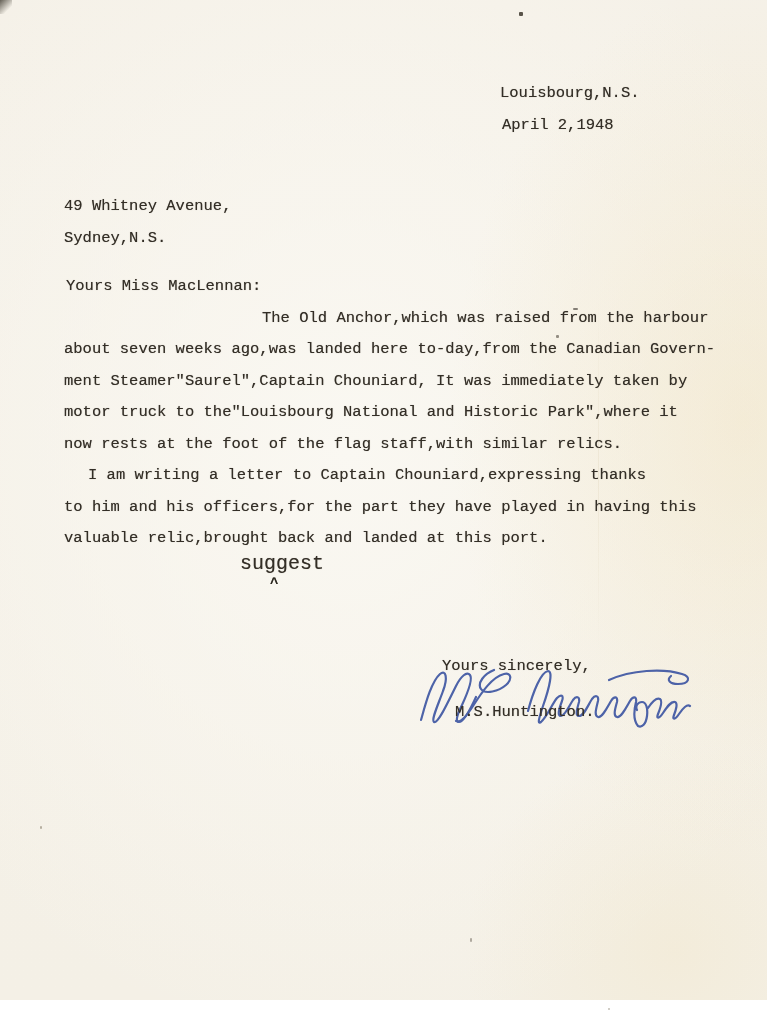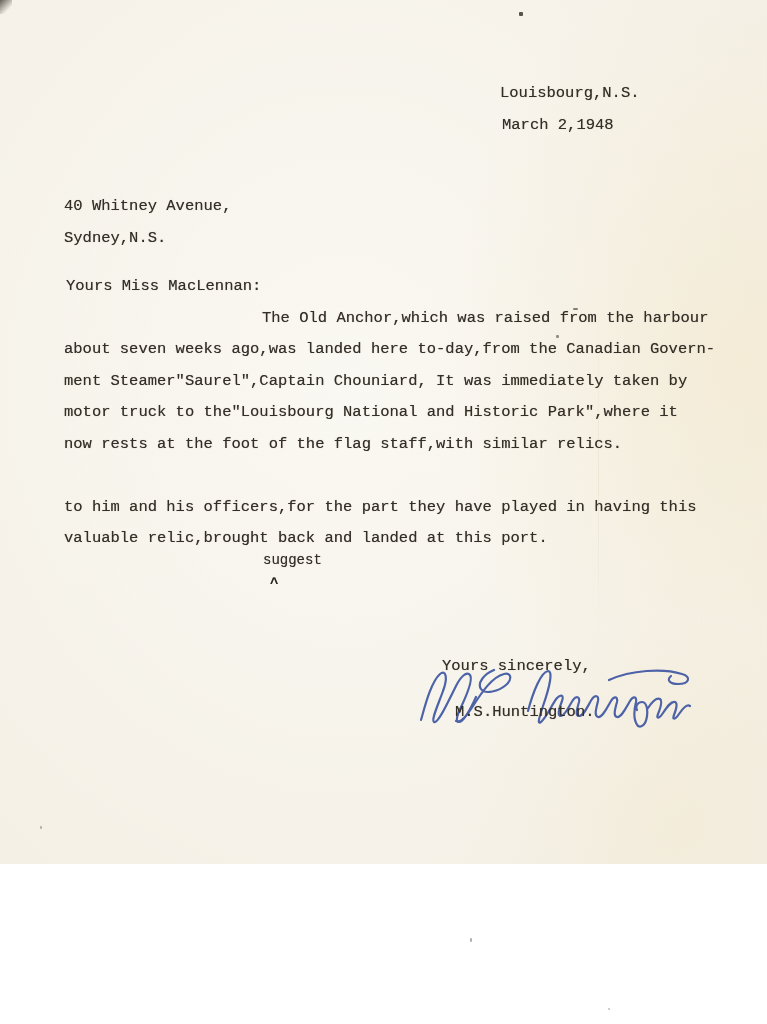--- a/index.html
+++ b/index.html
@@ -1,35 +1,35 @@
 <!DOCTYPE html>
 <html><head>
 <meta charset="utf-8">
 <style>
   html,body{margin:0;padding:0;}
   body{
     width:767px;height:1024px;overflow:hidden;
     font-family:"Liberation Mono", monospace;
   }
   .page{
-    position:relative;width:767px;height:864px;
+    position:relative;width:767px;height:1000px;
     background:
       radial-gradient(ellipse 420px 620px at 97% 42%, rgba(240,224,184,0.38), rgba(240,224,184,0) 70%),
       radial-gradient(ellipse 300px 300px at 88% 95%, rgba(240,226,190,0.30), rgba(240,226,190,0) 70%),
       radial-gradient(ellipse 700px 800px at 45% 45%, #faf8f2 0%, rgba(250,248,242,0) 75%),
       linear-gradient(#f5f1e8, #f4f0e6);
   }
   .ln{
     position:absolute;white-space:pre;
     font-family:"Liberation Mono", monospace;
     font-size:15.5px;line-height:1.15;
     color:#332e26;
     text-shadow:0 0 0.7px rgba(51,46,38,0.55);
   }
-  .ln.small{font-size:14px;margin-left:23px;}
+  .ln.small{font-size:20px;}
   .caret{
     position:absolute;
     font-family:"Liberation Mono", monospace;
     font-size:14px;color:#2c2820;font-weight:bold;
     text-shadow:0 0 0.5px rgba(44,40,32,0.6);
   }
   .sig{position:absolute;left:416px;top:662px;width:300px;height:66px;}
   .speck{position:absolute;border-radius:1px;}
   .corner-smudge{
     position:absolute;left:0;top:0;width:12px;height:14px;
@@ -39,32 +39,33 @@
     position:absolute;left:598px;top:300px;width:1px;height:350px;
     background:linear-gradient(rgba(190,170,130,0), rgba(190,170,130,0.14), rgba(190,170,130,0));
   }
 </style>
 </head>
 <body>
 
 <div class="page">
 
   <div class="ln" style="left:500px;top:85px;">Louisbourg,N.S.</div>
-  <div class="ln" style="left:502px;top:117px;">March 2,1948</div>
+  <div class="ln" style="left:502px;top:117px;">April 2,1948</div>
 
-  <div class="ln" style="left:64px;top:198px;">40 Whitney Avenue,</div>
+  <div class="ln" style="left:64px;top:198px;">49 Whitney Avenue,</div>
   <div class="ln" style="left:64px;top:230px;">Sydney,N.S.</div>
 
   <div class="ln" style="left:66px;top:278px;">Yours Miss MacLennan:</div>
 
   <div class="ln" style="left:250px;top:310px;margin-left:12px;">The Old Anchor,which was raised from the harbour</div>
   <div class="ln" style="left:64px;top:341px;">about seven weeks ago,was landed here to-day,from the Canadian Govern-</div>
   <div class="ln" style="left:64px;top:373px;">ment Steamer"Saurel",Captain Chouniard, It was immediately taken by</div>
   <div class="ln" style="left:64px;top:404px;">motor truck to the"Louisbourg National and Historic Park",where it</div>
   <div class="ln" style="left:64px;top:436px;">now rests at the foot of the flag staff,with similar relics.</div>
+  <div class="ln" style="left:88px;top:467px;">I am writing a letter to Captain Chouniard,expressing thanks</div>
   <div class="ln" style="left:64px;top:499px;">to him and his officers,for the part they have played in having this</div>
   <div class="ln" style="left:64px;top:530px;">valuable relic,brought back and landed at this port.</div>
 
   <div class="ln small" style="left:240px;top:552px;">suggest</div>
   <div class="caret" style="left:270px;top:576px;">^</div>
 
 
   <div class="ln" style="left:442px;top:658px;">Yours sincerely,</div>
 
   <svg class="sig" viewBox="0 0 300 66" aria-label="signature" role="img">

